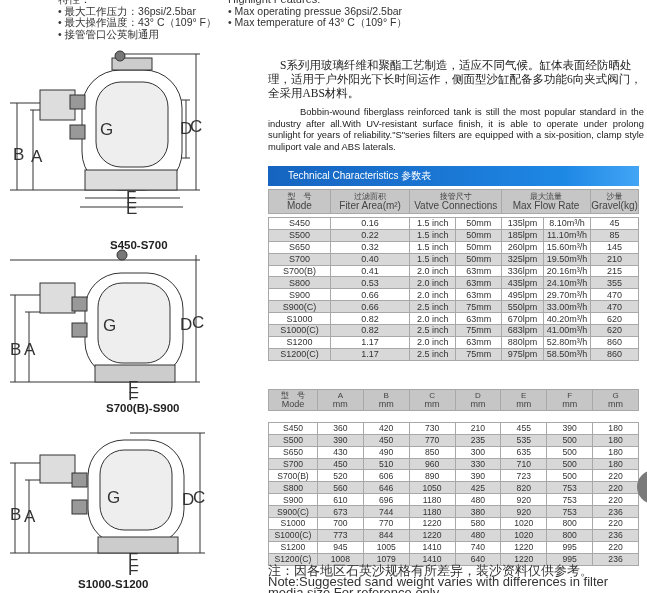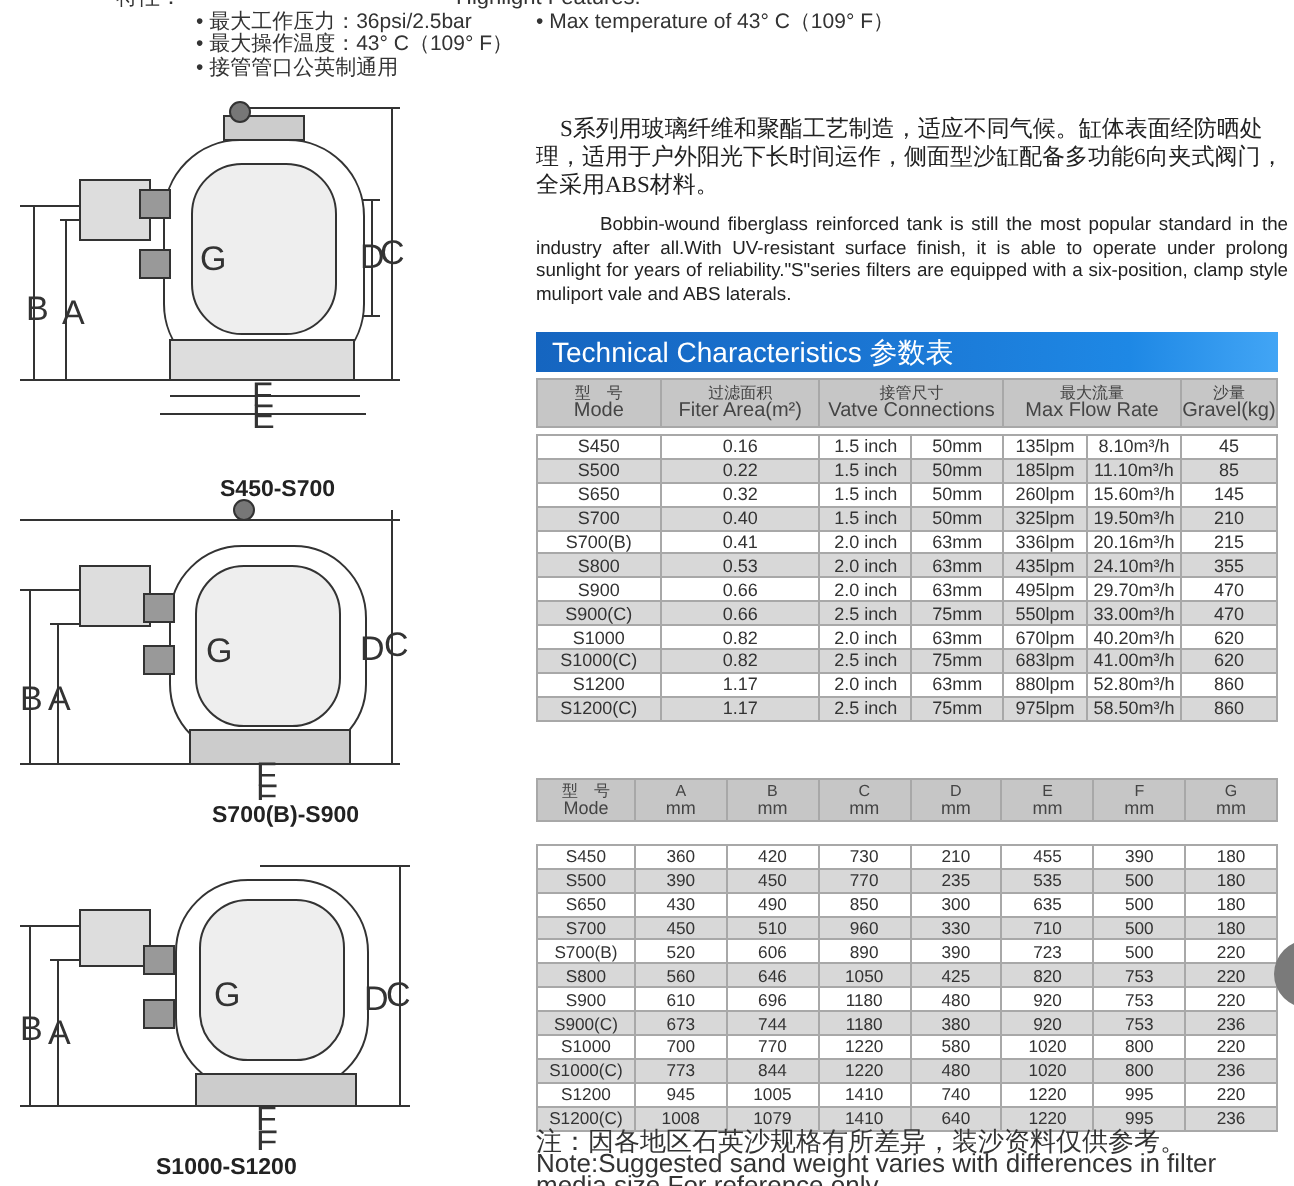--- a/index.html
+++ b/index.html
@@ -3,29 +3,29 @@
 <meta charset="utf-8">
 <style>
   * { box-sizing: border-box; margin: 0; padding: 0; }
   html, body { width: 647px; height: 593px; overflow: hidden; background: #ffffff; }
   body { position: relative; font-family: "Liberation Sans", "DejaVu Sans", sans-serif; color: #222; }
 
   .features { position: absolute; top: -6px; font-size: 10.5px; line-height: 11.5px; color: #333; }
   .features.cn { left: 58px; }
   .features.en { left: 228px; }
   .features .ttl { font-size: 11px; color: #333; }
-  .features li { list-style: none; white-space: nowrap; margin-left: 40px; }
+  .features li { list-style: none; white-space: nowrap; }
   .features li::before { content: "• "; }
 
   .intro-cn { position: absolute; left: 268px; top: 58px; width: 378px; font-size: 11.5px; line-height: 14px; color: #222; text-indent: 12px; font-family: Liberation Serif, serif; }
   .intro-en { position: absolute; left: 268px; top: 106px; width: 376px; font-size: 9.4px; line-height: 11.6px; color: #222; text-indent: 32px; text-align: justify; }
 
   .tech-title { position: absolute; left: 268px; top: 166px; width: 371px; height: 20px;
     background: linear-gradient(90deg, #1565c0 0%, #1a73d0 40%, #1e88e5 80%, #42a5f5 100%);
-    color: #fff; font-size: 14px; line-height: 20px; padding-left: 8px; }
+    color: #fff; font-size: 10px; line-height: 20px; padding-left: 20px; }
 
   table { border-collapse: collapse; position: absolute; }
   table td, table th { border: 1px solid #a8a8a8; text-align: center; font-weight: normal; }
   .t1 { left: 268px; top: 189px; width: 371px; font-size: 9px; }
   .t1 th { background: #c6c6c6; color: #444; font-size: 10px; line-height: 10px; height: 24px; padding: 1px 0; }
   .t1 th .cn, .t2 th .cn { font-size: 8px; display: block; line-height: 9px; }
   .t1 td { height: 11.9px; line-height: 10px; color: #333; padding: 0; }
   .t1 tr.alt td, .t2 tr.alt td { background: #d8d8d8; }
   .gap td { border: none; height: 4px; background: transparent !important; }
   .t2 { left: 268px; top: 389px; width: 371px; font-size: 8.6px; }
@@ -46,20 +46,21 @@
   <div class="ttl">特性：</div>
   <ul>
     <li>最大工作压力：36psi/2.5bar</li>
     <li>最大操作温度：43° C（109° F）</li>
     <li>接管管口公英制通用</li>
   </ul>
 </div>
 <div class="features en">
   <div class="ttl">Highlight Features:</div>
   <ul>
+    <li>Max operating pressue 36psi/2.5bar</li>
     <li>Max temperature of 43° C（109° F）</li>
   </ul>
 </div>
 
 <p class="intro-cn">S系列用玻璃纤维和聚酯工艺制造，适应不同气候。缸体表面经防晒处理，适用于户外阳光下长时间运作，侧面型沙缸配备多功能6向夹式阀门，全采用ABS材料。</p>
 <p class="intro-en">Bobbin-wound fiberglass reinforced tank is still the most popular standard in the industry after all.With UV-resistant surface finish, it is able to operate under prolong sunlight for years of reliability."S"series filters are equipped with a six-position, clamp style muliport vale and ABS laterals.</p>
 
 <div class="tech-title">Technical Characteristics 参数表</div>
 
 <table class="t1">

